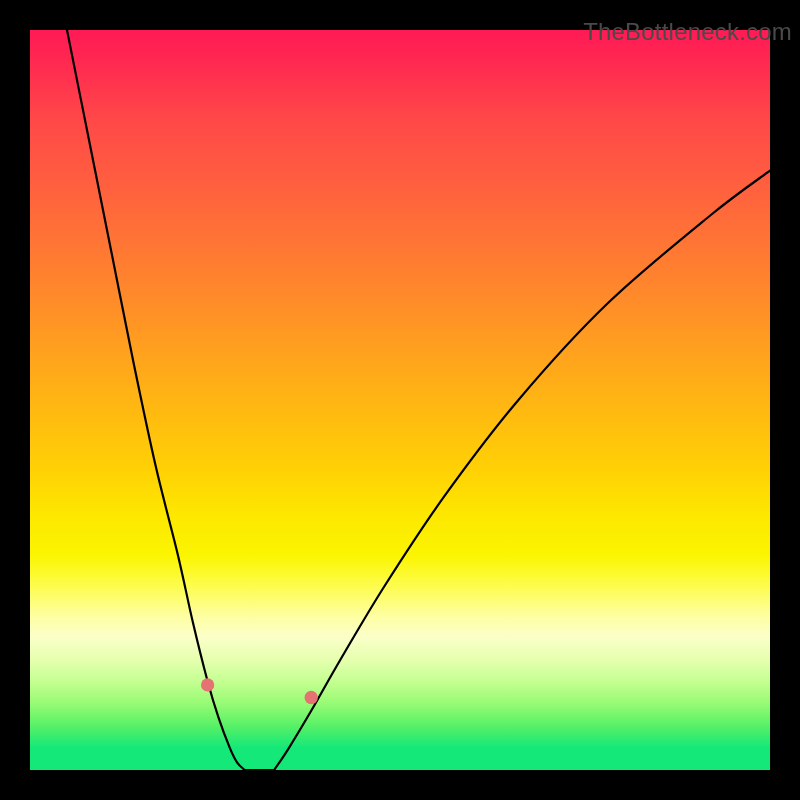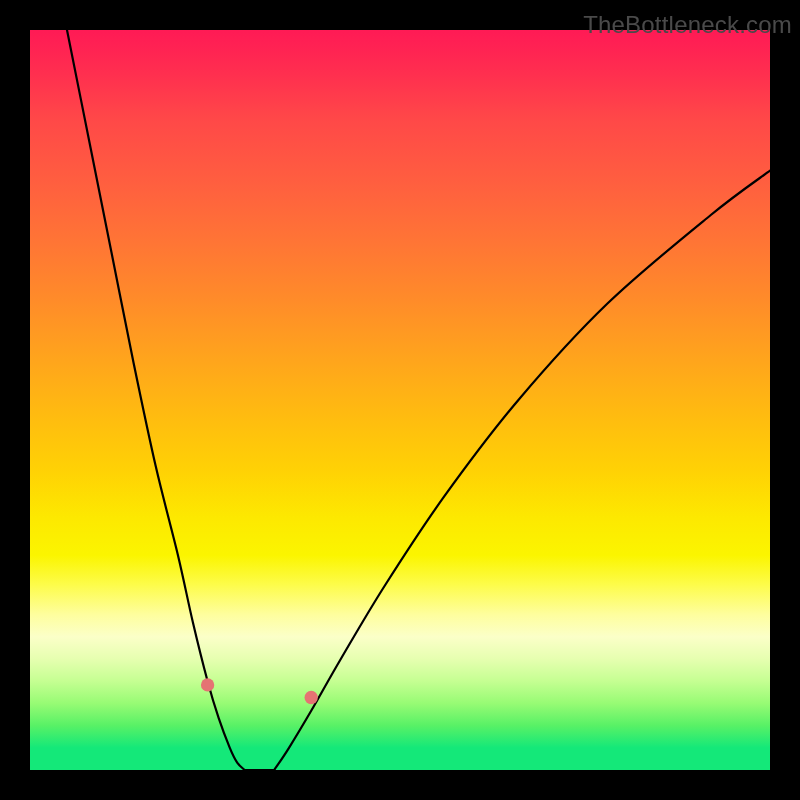--- a/index.html
+++ b/index.html
@@ -12,21 +12,21 @@
     font-family: Arial, Helvetica, sans-serif;
   }
   .outer {
     width: 800px;
     height: 800px;
     background: #000;
     position: relative;
   }
   .attribution {
     position: absolute;
-    top: 11px;
+    top: 18px;
     right: 8px;
     color: #4a4a4a;
     font-size: 24px;
     font-weight: 400;
     letter-spacing: 0.2px;
     z-index: 10;
   }
   .plot {
     position: absolute;
     left: 30px;

